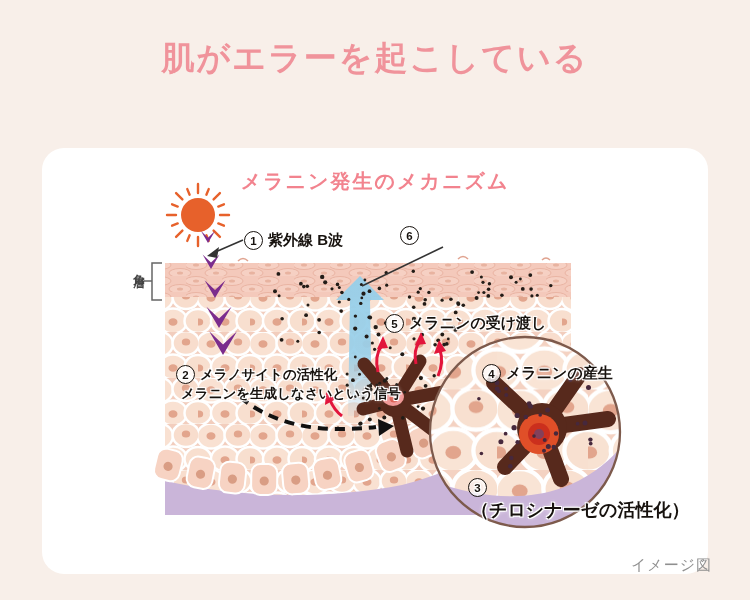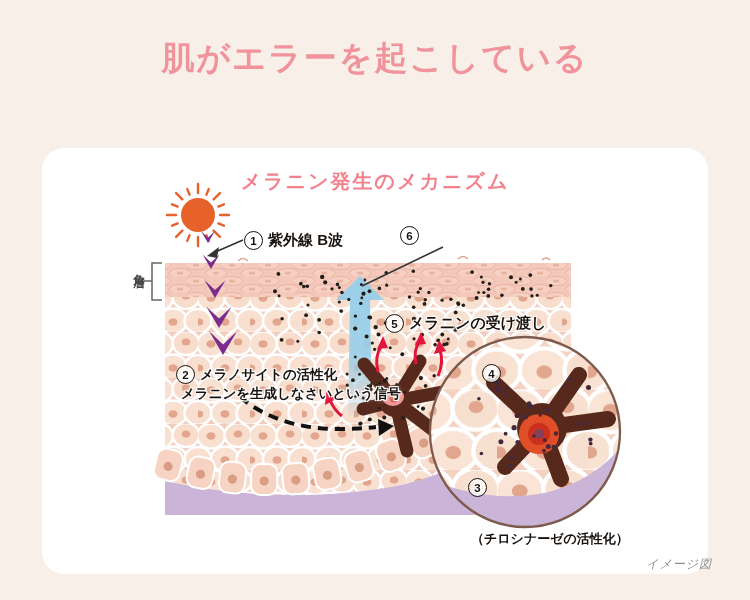--- a/index.html
+++ b/index.html
@@ -14,24 +14,24 @@
   .diagram-svg{position:absolute;left:0;top:0;}
   .lbl{position:absolute;font-weight:bold;color:#17120e;font-size:15px;white-space:nowrap;
        display:flex;flex-direction:column;gap:1px;}
   .row{display:flex;align-items:center;}
   .num{display:inline-flex;align-items:center;justify-content:center;flex:none;
        width:17px;height:17px;border:1.7px solid #17120e;border-radius:50%;
        font-size:11.5px;font-weight:bold;margin-right:5px;background:rgba(255,255,255,.78);}
   .halo{text-shadow:-1px -1px 0 #fff,1px -1px 0 #fff,-1px 1px 0 #fff,1px 1px 0 #fff,0 0 4px #fff;}
   .sm{font-size:13.5px;}
   .ind2{margin-left:5px;}
-  .ind3{margin-left:3px;font-size:13px;margin-top:32px;}
+  .ind3{margin-left:3px;font-size:18px;}
   .layer-label{position:absolute;left:89px;top:117px;font-size:11.5px;font-weight:bold;
                color:#444;writing-mode:vertical-rl;letter-spacing:3px;}
-  .note{position:absolute;right:38px;top:556px;font-size:12px;color:#8f8f8f;letter-spacing:1px;font-style:italic;}
+  .note{position:absolute;right:38px;top:556px;font-size:15px;color:#8f8f8f;letter-spacing:1px;}
 </style>
 </head>
 <body>
 
 <div class="stage">
 
   <div class="heading">
     <div>肌がエラーを起こしている</div>
   </div>
 
@@ -437,20 +437,21 @@
       <span class="row">
         <span class="num">2</span>
         <span>メラノサイトの活性化</span>
       </span>
       <span class="ind2">メラニンを生成しなさいという信号</span>
     </div>
 
     <div class="lbl halo" style="left:440px;top:216px;">
       <span class="row">
         <span class="num">4</span>
+        <span>メラニンの産生</span>
       </span>
     </div>
 
     <div class="lbl halo sm" style="left:426px;top:330px;">
       <span class="row">
         <span class="num">3</span>
       </span>
       <span class="ind3">（チロシナーゼの活性化）</span>
     </div>
 

